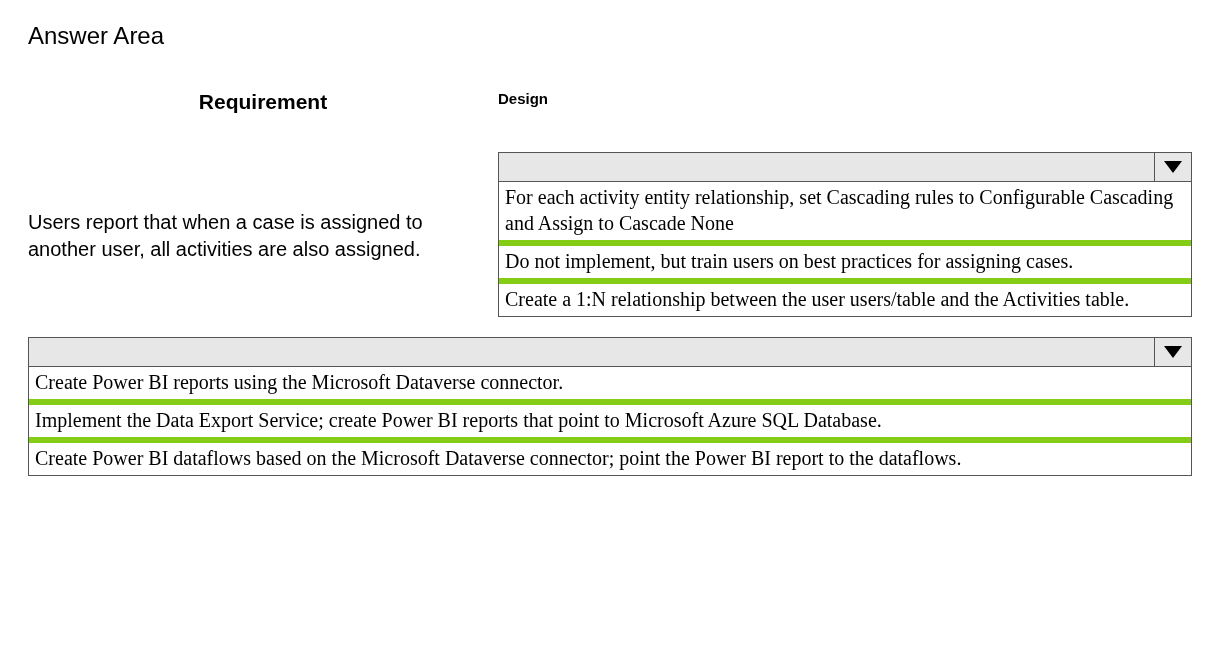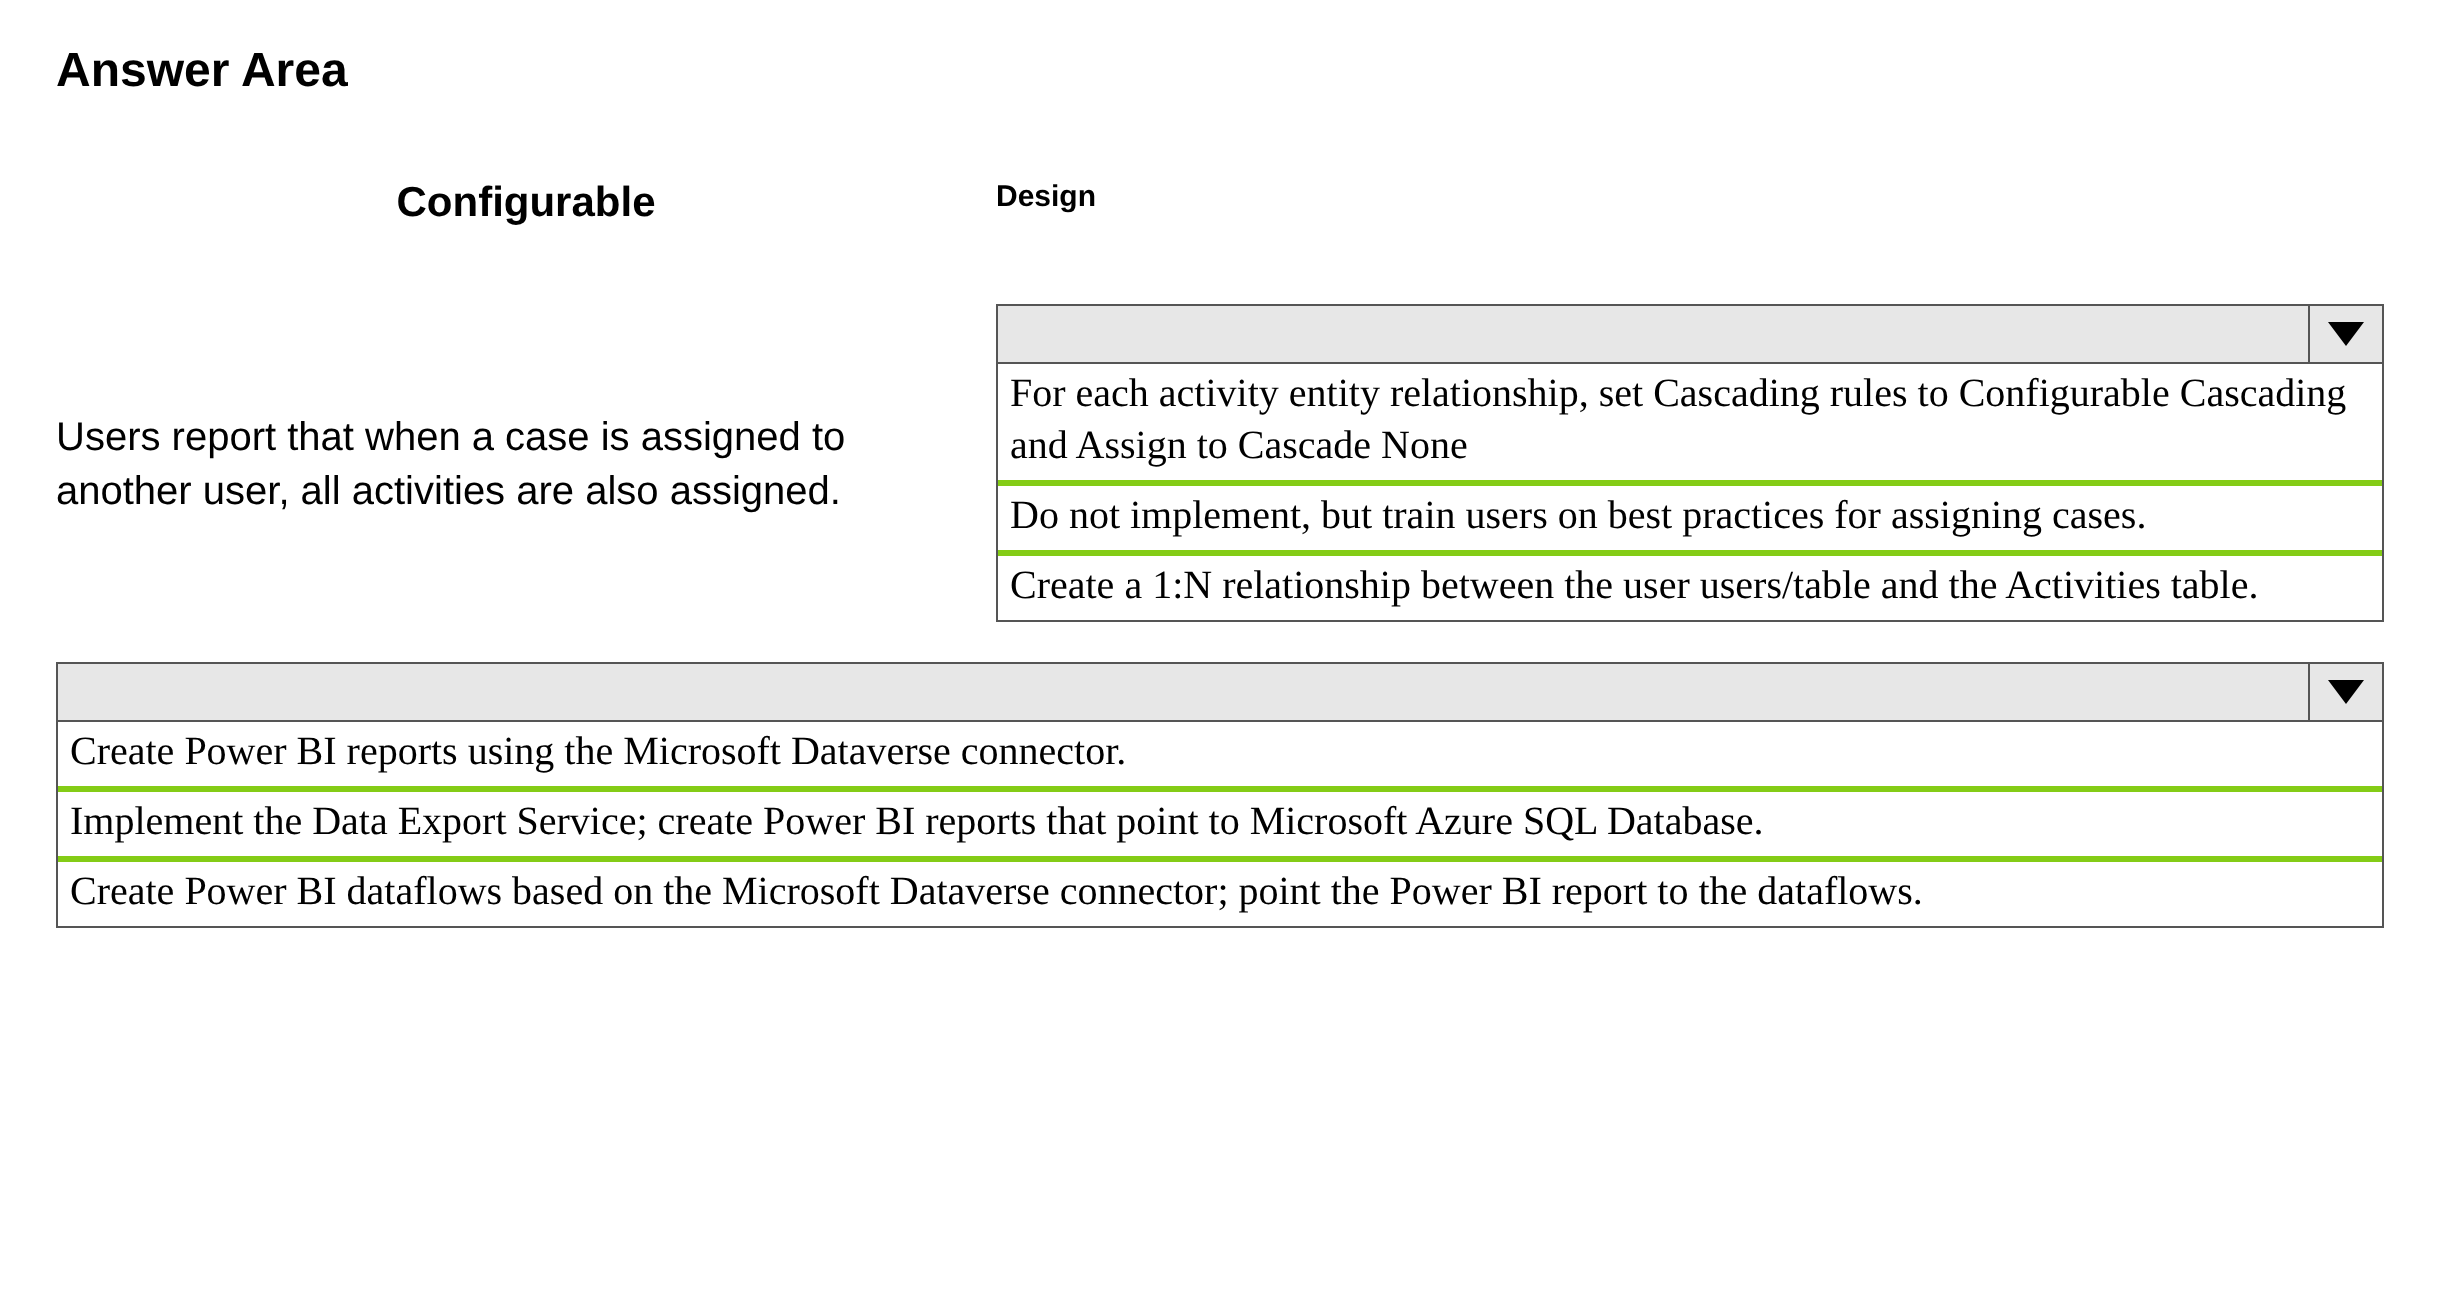--- a/index.html
+++ b/index.html
@@ -6,21 +6,21 @@
       font-family: Arial, sans-serif;
       background: #ffffff;
       margin: 0;
       padding: 22px 28px;
       width: 1220px;
       box-sizing: border-box;
       color: #000000;
     }
     .page-title {
       font-size: 24px;
-      font-weight: bold;
+      font-weight: normal;
       margin: 0 0 40px 0;
     }
     .columns-header {
       display: flex;
       margin-bottom: 38px;
     }
     .col-req-header {
       width: 470px;
       text-align: center;
       font-size: 21px;
@@ -76,33 +76,33 @@
       border-top: 12px solid #000000;
     }
     .options-box {
       border: 1px solid #555555;
       border-top: none;
     }
     .option-item {
       font-size: 20px;
       line-height: 1.3;
       padding: 2px 6px 4px 6px;
-      border-top: 3px solid #84cc16;
+      border-top: 6px solid #84cc16;
     }
     .option-item:first-child {
       border-top: none;
     }
   </style>
 </head>
 <body>
 
 <h1 class="page-title">Answer Area</h1>
 
 <div class="columns-header">
-  <div class="col-req-header">Configurable</div>
+  <div class="col-req-header">Requirement</div>
   <div class="col-des-header">Design</div>
 </div>
 
 <div class="row-block">
   <div class="req-text">Users report that when a case is assigned to another user, all activities are also assigned.</div>
   <div class="design-cell">
     <div class="dropdown-closed">
       <div class="dropdown-caret-box">
         <div class="caret-down"></div>
       </div>

